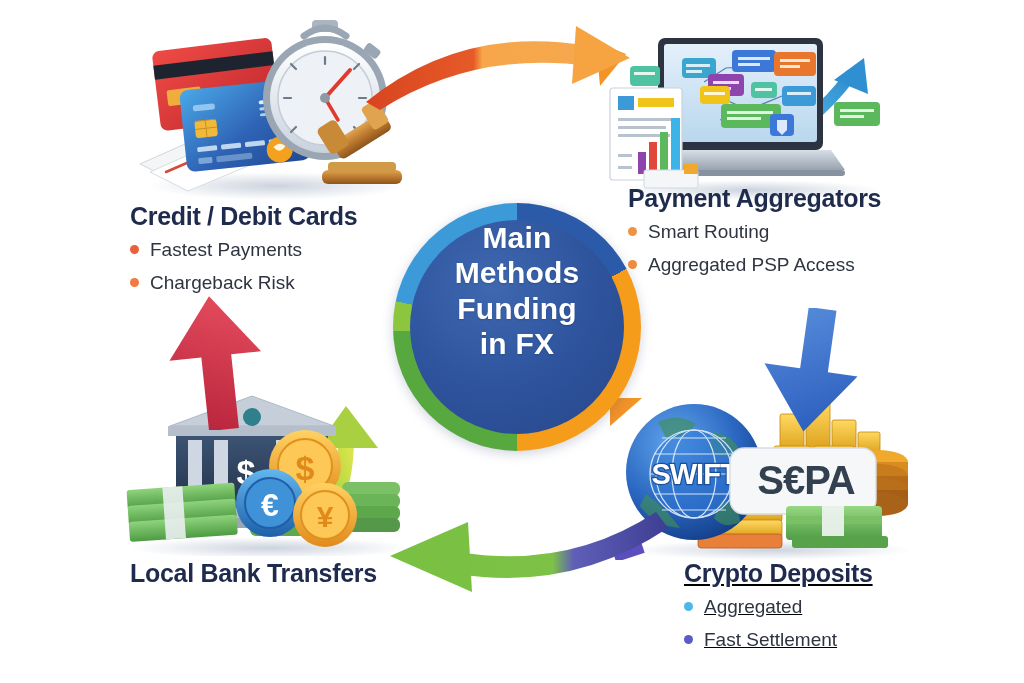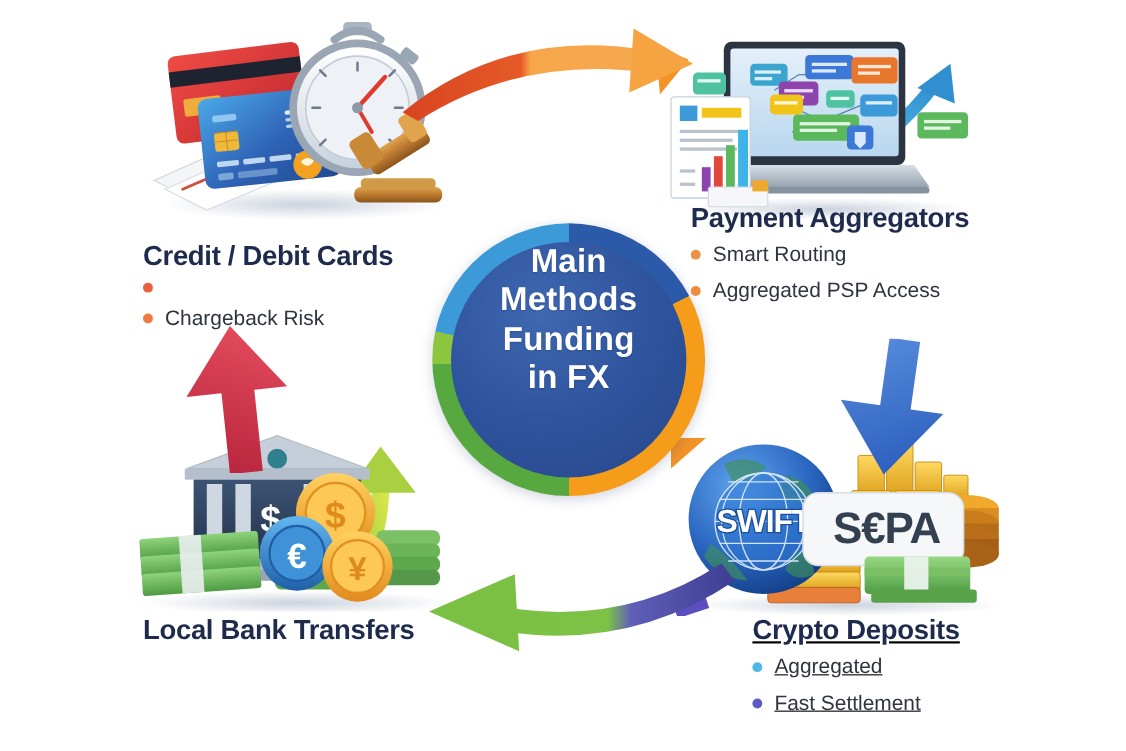--- a/index.html
+++ b/index.html
@@ -35,21 +35,21 @@
     margin-bottom: 14px;
     white-space: nowrap;
   }
   .bullets li .dot {
     width: 9px; height: 9px;
     border-radius: 50%;
     margin-right: 11px;
     flex: none;
   }
 
-  #block-cards      { left: 130px; top: 220px; }
+  #block-cards      { left: 130px; top: 203px; }
   #block-aggregator { left: 628px; top: 185px; }
   #block-bank       { left: 130px; top: 560px; }
   #block-crypto     { left: 684px; top: 560px; text-decoration: underline; }
 
   
   #center-wheel {
     position: absolute;
     left: 393px; top: 203px;
     width: 248px; height: 248px;
   }
@@ -529,20 +529,21 @@
         <div>in FX</div>
       </div>
     </div>
   </div>
 
   <div class="label-block" id="block-cards">
     <div class="title">Credit / Debit Cards</div>
     <ul class="bullets">
       <li>
         <span class="dot" style="background:#e8603c"></span>
+        <span>Fastest Payments</span>
       </li>
       <li>
         <span class="dot" style="background:#ef7a42"></span>
         <span>Chargeback Risk</span>
       </li>
     </ul>
   </div>
 
   <div class="label-block" id="block-aggregator">
     <div class="title">Payment Aggregators</div>

